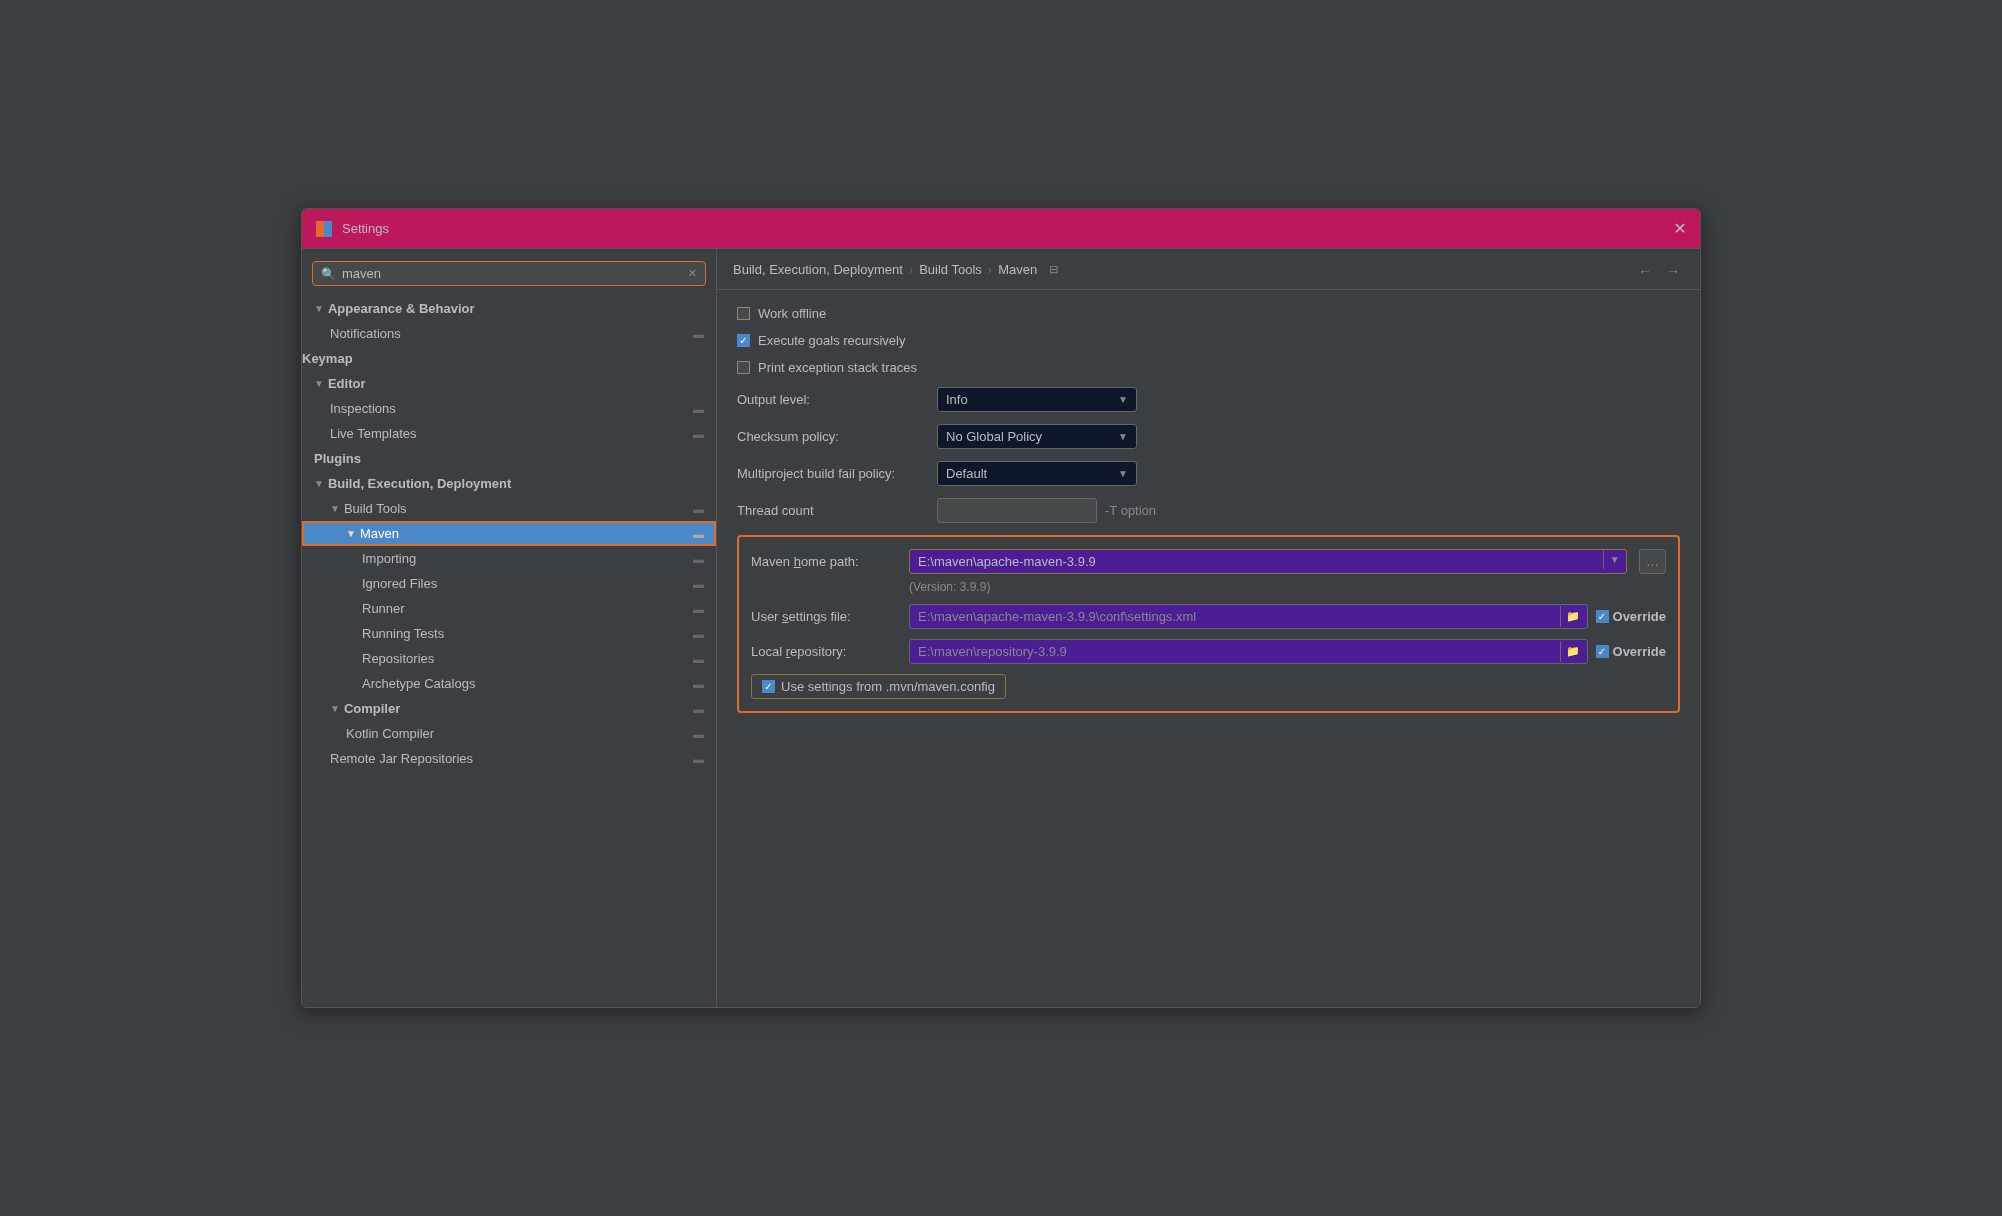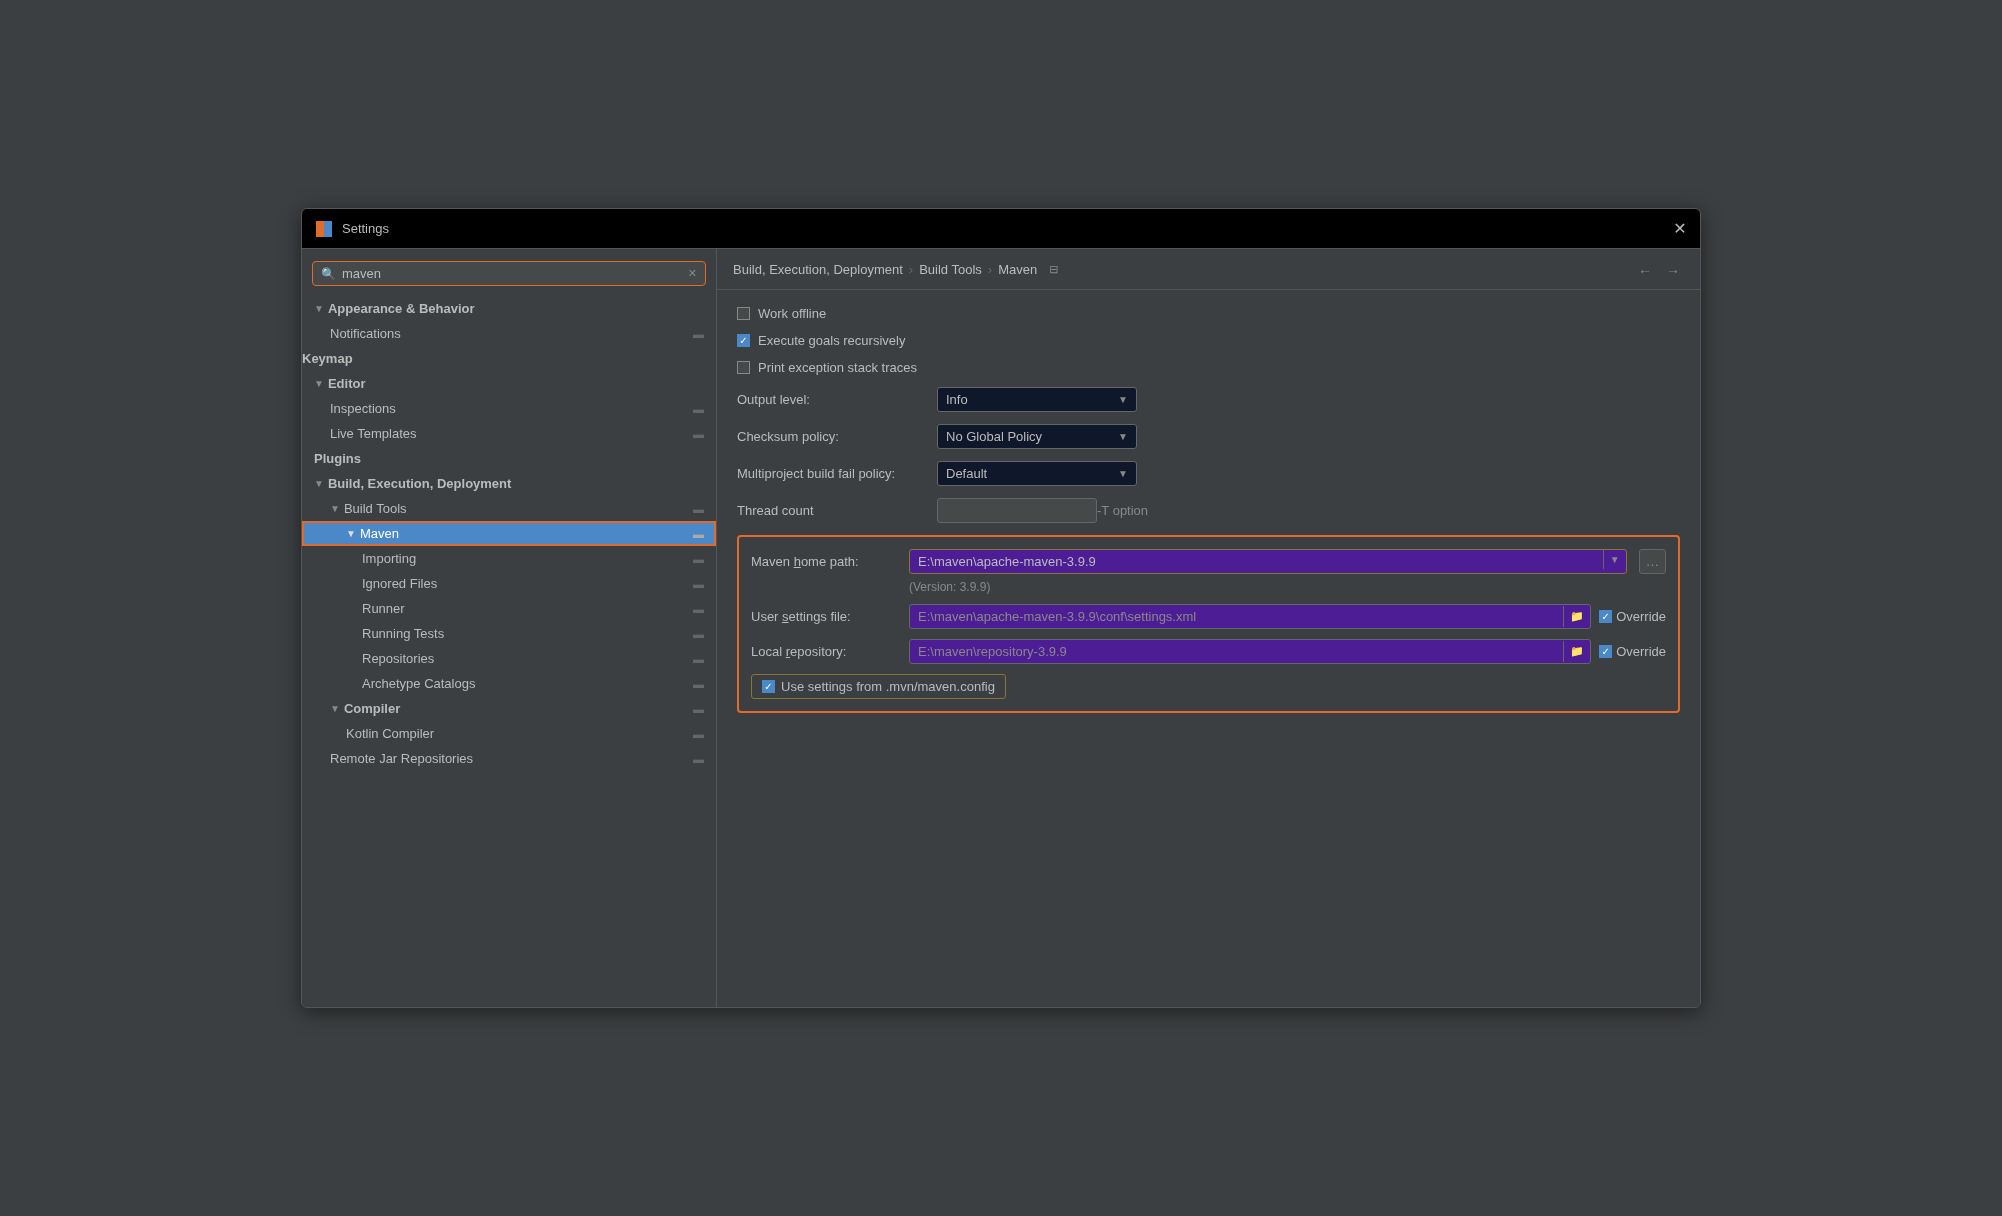--- a/index.html
+++ b/index.html
@@ -18,21 +18,21 @@
       height: 800px;
       background: #3c3f41;
       border: 1px solid #555;
       border-radius: 6px;
       display: flex;
       flex-direction: column;
       overflow: hidden;
       box-shadow: 0 4px 20px rgba(0,0,0,0.5);
     }
     .title-bar {
-      background: #000000;
+      background: #be185d;
       height: 40px;
       display: flex;
       align-items: center;
       padding: 0 12px;
       border-bottom: 1px solid #555;
       flex-shrink: 0;
     }
     .title-bar-icon {
       width: 20px;
       height: 20px;
@@ -244,21 +244,21 @@
     .thread-count-input {
       background: #45494a;
       border: 1px solid #666;
       border-radius: 3px;
       padding: 4px 8px;
       color: #bbbbbb;
       width: 160px;
     }
     .t-option-label {
       color: #888;
-      margin-left: 0;
+      margin-left: 8px;
     }
 
     
     .highlighted-section {
       border: 2px solid #e06c2b;
       border-radius: 4px;
       padding: 12px;
       margin-top: 8px;
     }
 
@@ -348,21 +348,21 @@
       cursor: pointer;
       color: #888;
       font-size: 11px;
     }
     .override-wrap {
       display: flex;
       align-items: center;
       gap: 4px;
       white-space: nowrap;
     }
-    .override-label { color: #bbbbbb; }
+    .override-label { color: #bbbbbb; font-weight: bold; }
 
     .underline { text-decoration: underline; }
   </style>
 </head>
 <body>
 
 <div class="window">
 
   <div class="title-bar">
     <div class="title-bar-icon">

